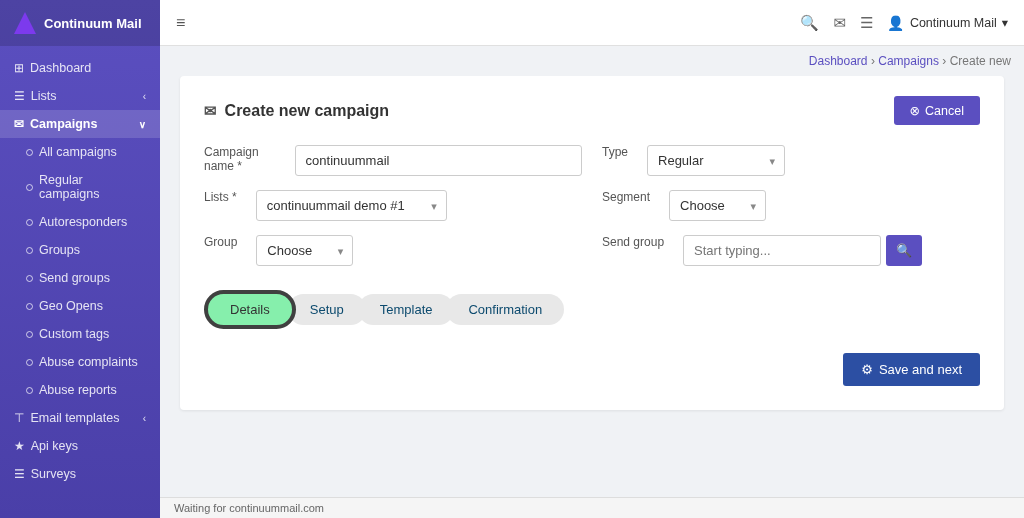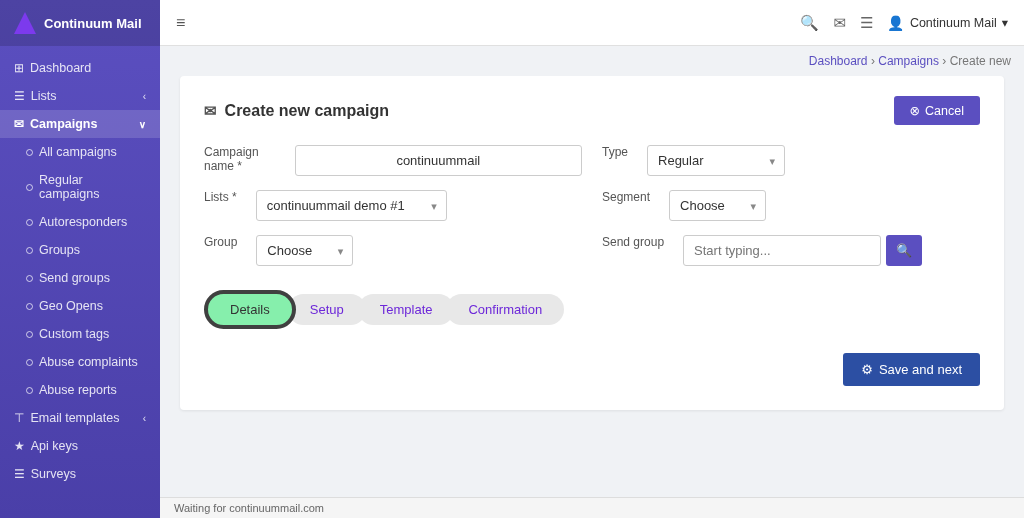--- a/index.html
+++ b/index.html
@@ -150,21 +150,20 @@
     .form-group { display: flex; gap: 19px; }
     .form-label { font-size: 12px; color: #555; font-weight: 500; }
     .form-input {
       border: 1px solid #ccc;
       border-radius: 3px;
       padding: 7px 10px;
       font-size: 13px;
       color: #333;
       outline: none;
       width: 100%;
-      text-align: center;
     }
     .select-wrapper {
       position: relative;
     }
     .form-select {
       appearance: none;
       border: 1px solid #ccc;
       border-radius: 3px;
       padding: 7px 40px 7px 10px;
       font-size: 13px;
@@ -209,21 +208,21 @@
     
     .tabs {
       display: flex;
       gap: 0;
       margin-top: 24px;
       align-items: center;
     }
     .tab {
       padding: 8px 22px;
       font-size: 13px;
-      color: #6d28d9;
+      color: #0c4a6e;
       cursor: pointer;
       position: relative;
       background: #e8e8e8;
       border-radius: 20px;
       margin-right: -8px;
     }
     .tab.active {
       background: #86efac;
       border: 4px solid #404040;
       color: #333;

